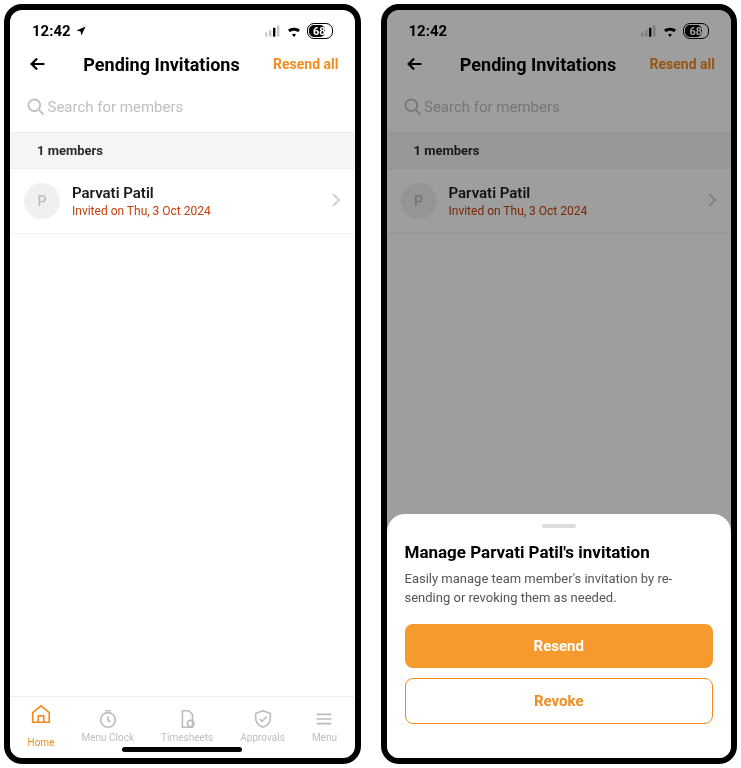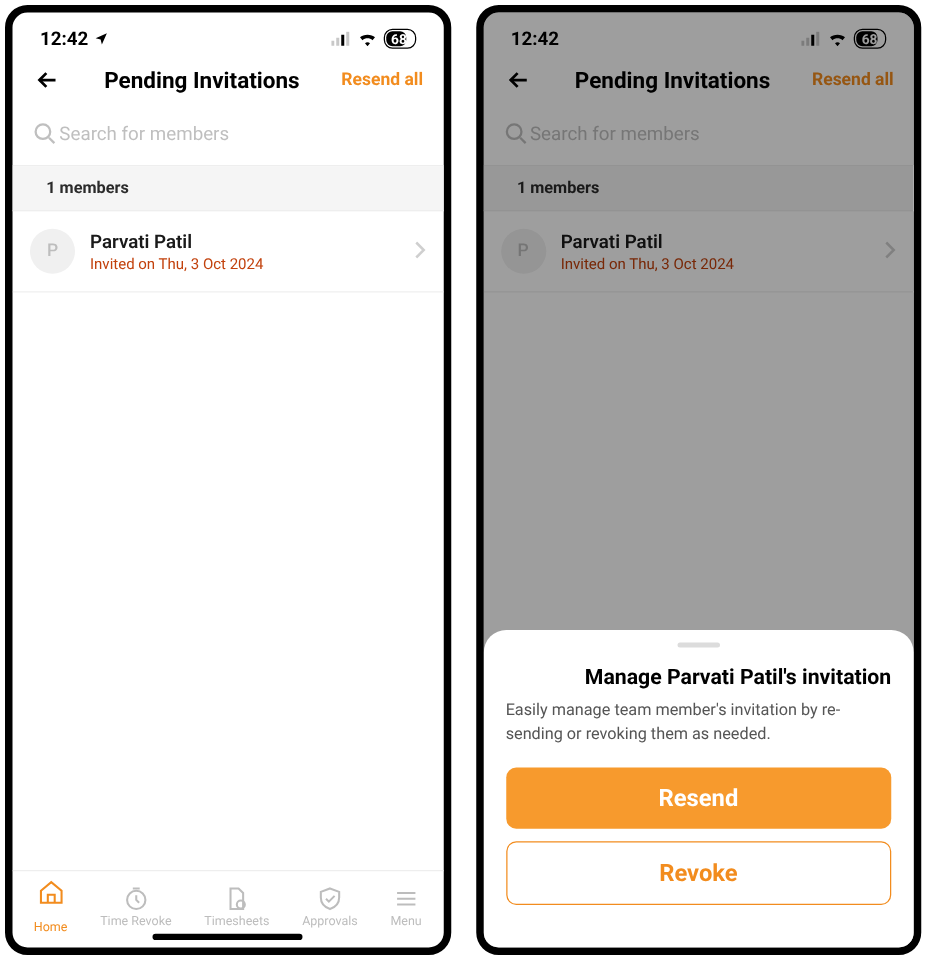--- a/index.html
+++ b/index.html
@@ -87,23 +87,23 @@
   .dim-overlay {
     position: absolute; inset: 0; background: rgba(0,0,0,0.38);
     z-index: 5;
   }
   .sheet {
     position: absolute; left: 0; right: 0; bottom: 0; z-index: 6;
     background: #fff; border-top-left-radius: 18px; border-top-right-radius: 18px;
     padding: 10px 18px 34px 18px;
   }
   .sheet-handle { width: 34px; height: 4px; background: #dcdcdc; border-radius: 2px; margin: 0 auto 14px auto; }
-  .sheet-title { font-size: 17px; font-weight: 700; margin-bottom: 8px; text-align: right; }
+  .sheet-title { font-size: 17px; font-weight: 700; margin-bottom: 8px; }
   .sheet-desc { font-size: 13px; color: #555; line-height: 1.45; margin-bottom: 16px; }
-  .btn { width: 100%; padding: 13px 0; border-radius: 8px; font-size: 19px; font-weight: 700; text-align: center; }
+  .btn { width: 100%; padding: 13px 0; border-radius: 8px; font-size: 15px; font-weight: 700; text-align: center; }
   .btn-primary { background: #f79a2d; color: #fff; border: none; margin-bottom: 10px; }
   .btn-outline { background: #fff; color: #f28c1e; border: 1.5px solid #f28c1e; }
 </style>
 </head>
 <body>
 
 <div class="phone">
   <div class="status-bar">
     <div class="status-left">
       <span>12:42</span>
@@ -179,21 +179,21 @@
           <path d="M9 21v-7h6v7"></path>
         </svg>
       <span>Home</span>
     </div>
     <div class="tab">
       <svg width="22" height="22" viewBox="0 0 24 24" fill="none" stroke="#bdbdbd" stroke-width="1.8">
           <circle cx="12" cy="13" r="8"></circle>
           <path d="M12 9v4l2.5 2.5"></path>
           <path d="M9 3h6"></path>
         </svg>
-      <span>Time Revoke</span>
+      <span>Menu Clock</span>
     </div>
     <div class="tab">
       <svg width="22" height="22" viewBox="0 0 24 24" fill="none" stroke="#bdbdbd" stroke-width="1.8">
           <path d="M7 3h7l4 4v14H7z"></path>
           <circle cx="16" cy="17" r="3.5"></circle>
         </svg>
       <span>Timesheets</span>
     </div>
     <div class="tab">
       <svg width="22" height="22" viewBox="0 0 24 24" fill="none" stroke="#bdbdbd" stroke-width="1.8">

